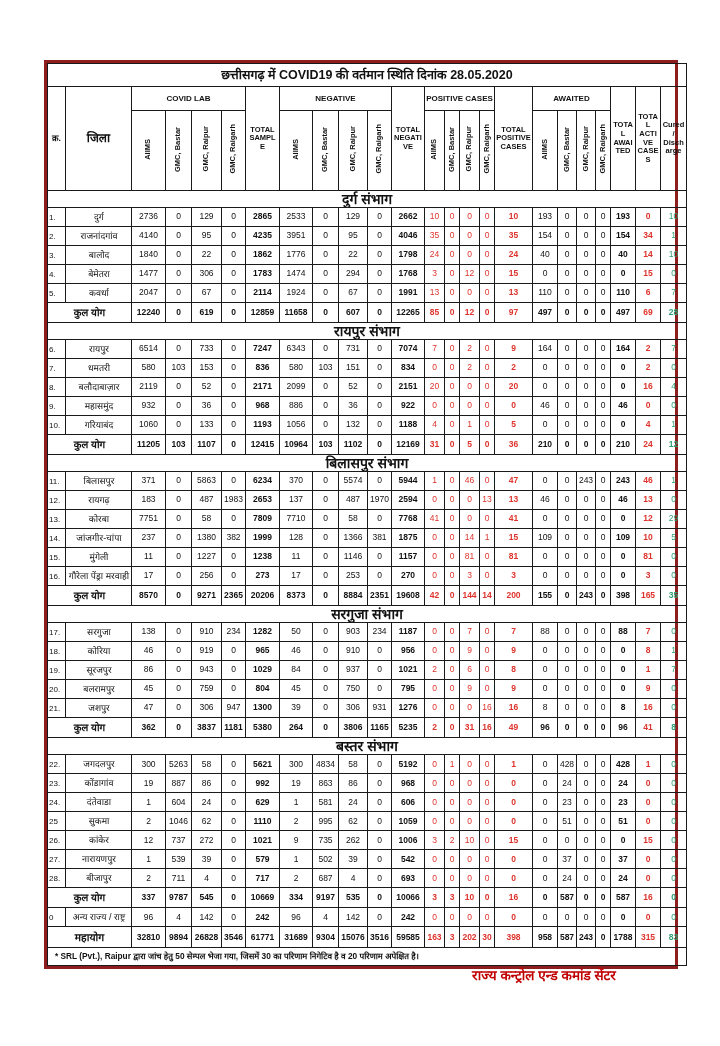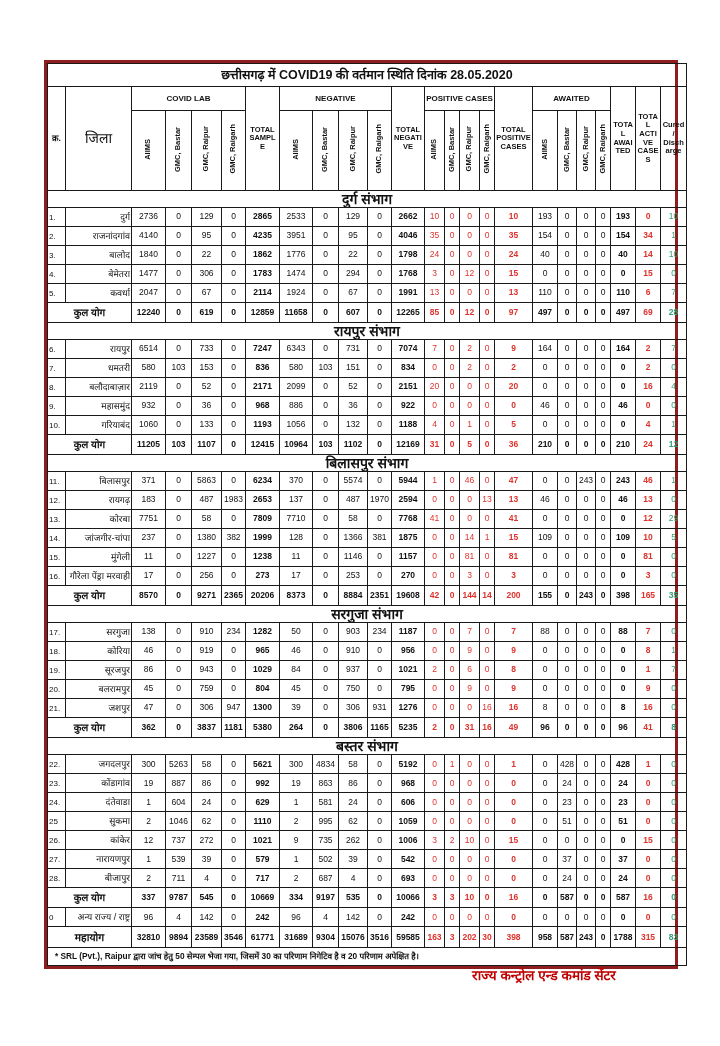--- a/index.html
+++ b/index.html
@@ -20,28 +20,28 @@
   td,th{border:1px solid var(--grid);text-align:center;vertical-align:middle;
         font-size:8.5px;padding:0 1px;overflow:hidden;line-height:1.15;}
   
   .title-cell{font-size:12.5px;font-weight:700;height:23px;letter-spacing:0;}
   .grp{font-size:8px;font-weight:700;height:24px;}
   .tot-head{font-size:7.5px;font-weight:700;word-wrap:break-word;text-align:center;}
   .vt-row th{height:80px;}
   .vt{writing-mode:vertical-rl;transform:rotate(180deg);display:inline-block;
       font-size:7.5px;font-weight:700;white-space:nowrap;}
   .sn-head{font-size:8.5px;font-weight:700;}
-  .dist-head{font-size:14px;font-weight:400;}
+  .dist-head{font-size:12px;font-weight:700;}
   
   .section-row td{height:16px;font-size:14px;font-weight:700;border-left:1px solid var(--grid);}
   .data-row{height:19px;}
   .total-row{height:20px;}
   .grand-row{height:21px;}
   td.sn{text-align:left;font-size:8px;padding-left:1px;}
-  td.dist{text-align:right;font-size:9px;padding-left:2px;white-space:nowrap;}
+  td.dist{text-align:center;font-size:9px;padding-left:2px;white-space:nowrap;}
   td.sub-label{font-size:10px;font-weight:700;}
   td.grand-label{font-size:10.5px;font-weight:700;}
   .b{font-weight:700;}
   .r{color:var(--red);}
   .rb{color:var(--red);font-weight:700;}
   .g{color:var(--green);}
   .total-row td,.grand-row td{font-weight:700;}
   .footnote-row td{height:18px;text-align:left;font-size:8.3px;font-weight:700;padding:2px 7px;}
   
   .signature{
@@ -1011,21 +1011,21 @@
           <td>0</td>
           <td>0</td>
           <td class="b">0</td>
           <td class="rb">0</td>
           <td class="g">0</td>
         </tr>
         <tr class="grand-row">
           <td class="grand-label" colspan="2">महायोग</td>
           <td>32810</td>
           <td>9894</td>
-          <td>23589</td>
+          <td>26828</td>
           <td>3546</td>
           <td class="b">61771</td>
           <td>31689</td>
           <td>9304</td>
           <td>15076</td>
           <td>3516</td>
           <td class="b">59585</td>
           <td class="r">163</td>
           <td class="r">3</td>
           <td class="r">202</td>

